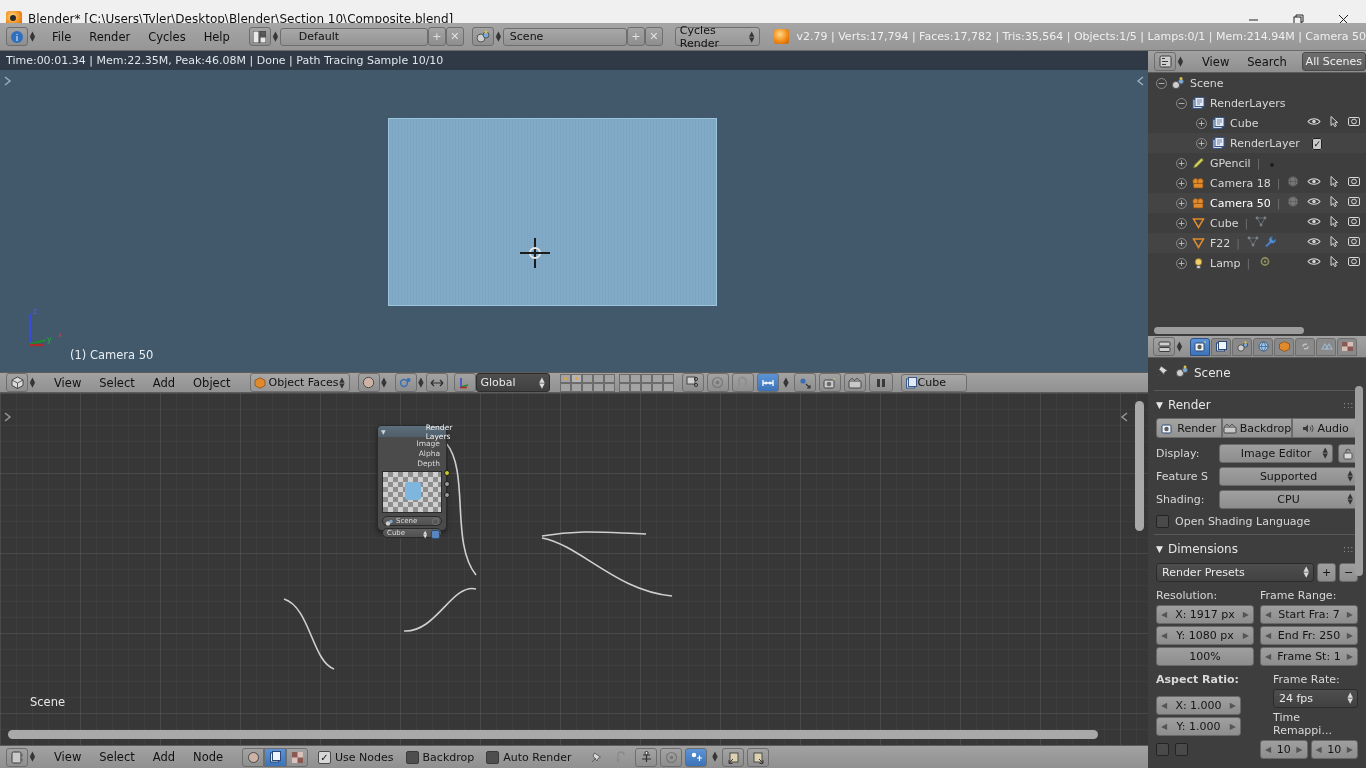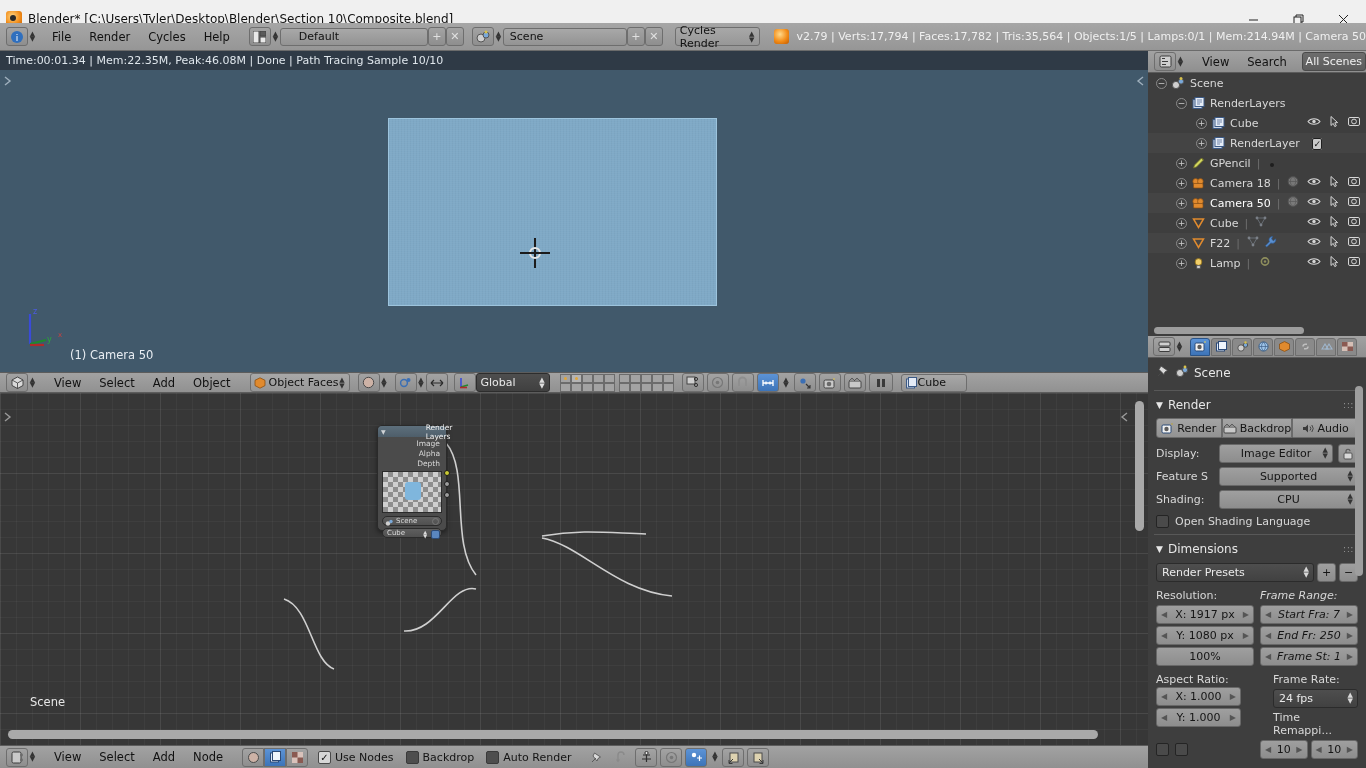--- a/index.html
+++ b/index.html
@@ -1012,42 +1012,42 @@
             <span>X: 1917 px</span>
             <span class="ra">▶</span>
           </div>
           <div class="pfield" style="margin-bottom:2px;">
             <span class="la">◀</span>
             <span>Y: 1080 px</span>
             <span class="ra">▶</span>
           </div>
           <div class="pfield">100%</div>
         </div>
-        <div style="flex:1;font-style:italic;">
+        <div style="flex:1;">
           <div class="plabel" style="margin-bottom:3px;">Frame Range:</div>
           <div class="pfield" style="margin-bottom:2px;">
             <span class="la">◀</span>
             <span>Start Fra: 7</span>
             <span class="ra">▶</span>
           </div>
           <div class="pfield" style="margin-bottom:2px;">
             <span class="la">◀</span>
             <span>End Fr: 250</span>
             <span class="ra">▶</span>
           </div>
           <div class="pfield">
             <span class="la">◀</span>
             <span>Frame St: 1</span>
             <span class="ra">▶</span>
           </div>
         </div>
       </div>
       <div style="display:flex;gap:6px;margin:7px 2px 0 2px;">
         <div style="flex:1;">
-          <div class="plabel" style="margin-bottom:1px;">Aspect Ratio:</div>
+          <div class="plabel" style="margin-bottom:10px;font-weight:bold;">Aspect Ratio:</div>
           <div class="pfield" style="margin-bottom:2px;">
             <span class="la">◀</span>
             <span>X:     1.000</span>
             <span class="ra">▶</span>
           </div>
           <div class="pfield">
             <span class="la">◀</span>
             <span>Y:     1.000</span>
             <span class="ra">▶</span>
           </div>

